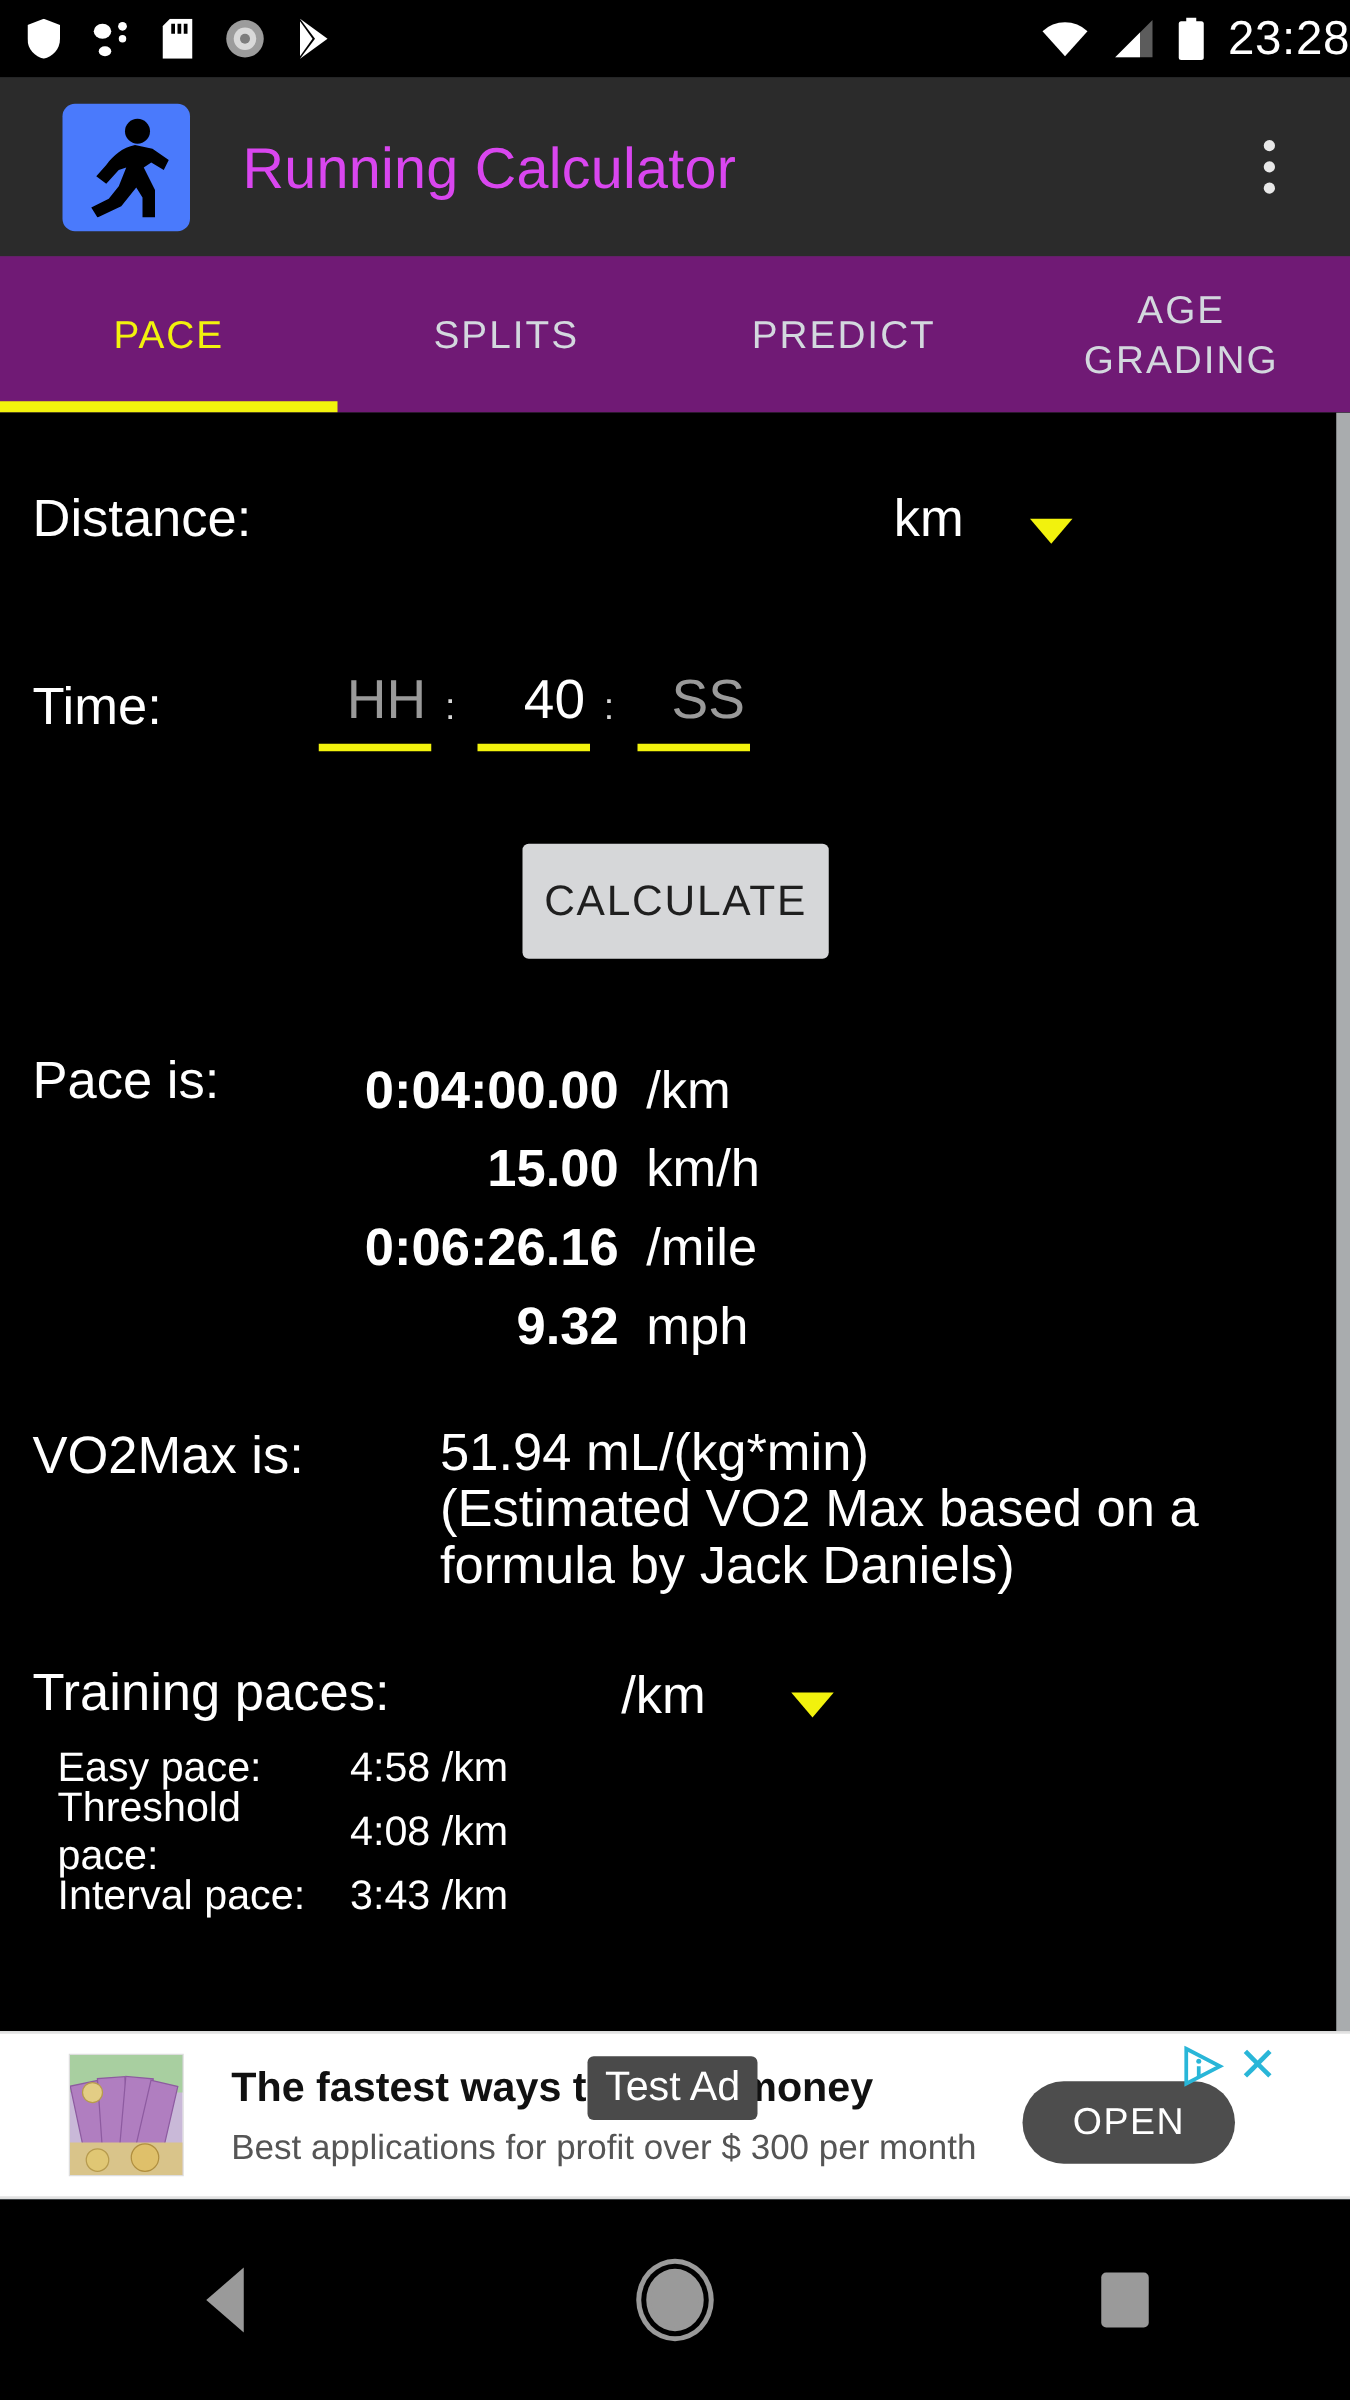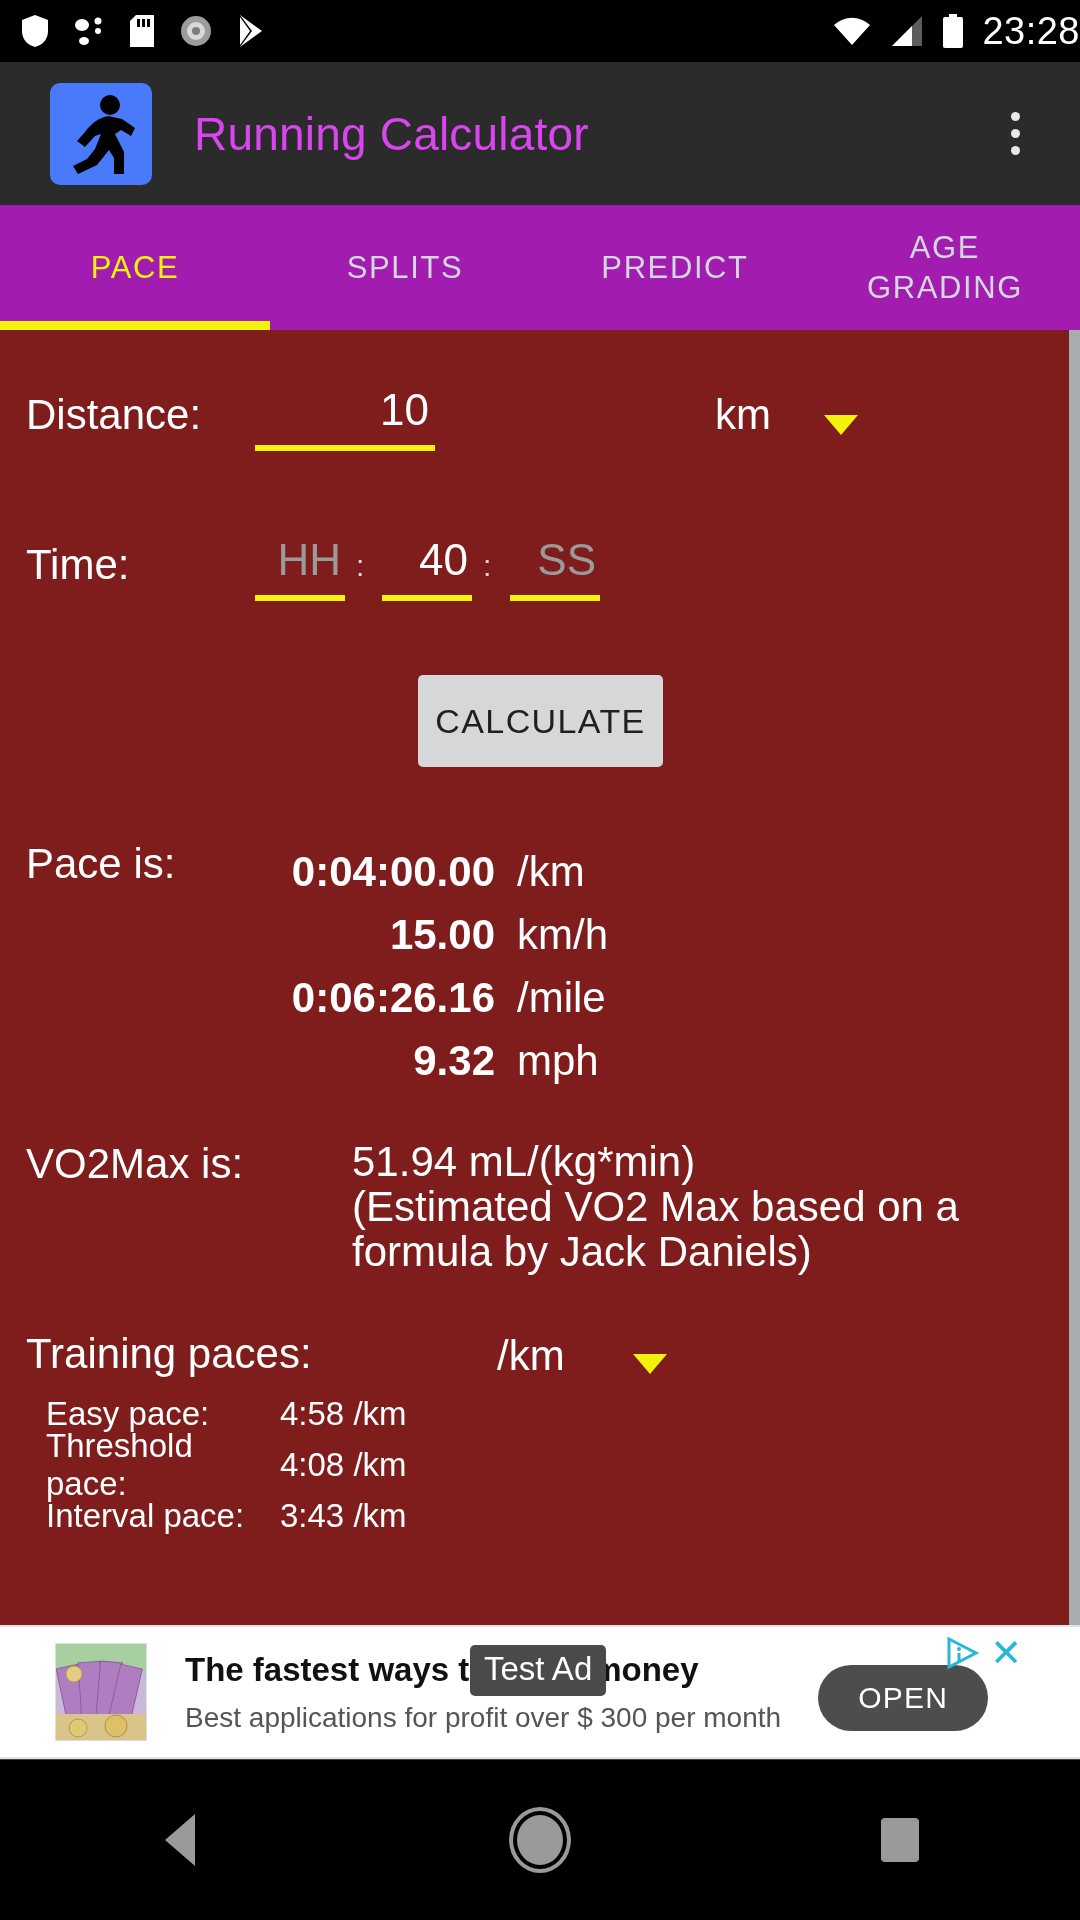--- a/index.html
+++ b/index.html
@@ -35,37 +35,37 @@
   .overflow-menu{
     margin-left:auto; margin-right:48px;
     display:flex; flex-direction:column; gap:8px; align-items:center;
     padding:12px;
   }
   .overflow-menu span{ width:9px; height:9px; border-radius:50%; background:#e8e8e8; display:block; }
 
   
   .tab-bar{
     position:absolute; top:205px; left:0; width:1080px; height:125px;
-    background:#a21caf; display:flex;
+    background:#701a75; display:flex;
   }
   .tab{
     flex:1; display:flex; align-items:center; justify-content:center;
     color:#d3d8de; font-size:31px; letter-spacing:1.6px; text-align:center;
     position:relative; line-height:1.28; padding:0 6px;
   }
   .tab.active{ color:#f2f20d; }
   .tab.active::after{
     content:""; position:absolute; left:0; right:0; bottom:0;
     height:9px; background:#f2f20d;
   }
 
   
   .content{
     position:absolute; top:330px; left:0; width:1080px; height:1295px;
-    background:#7f1d1d; overflow:hidden;
+    background:#000000; overflow:hidden;
   }
   .scroll-track{
     position:absolute; top:0; right:0; width:11px; height:100%;
     background:#a9acae;
   }
 
   .row-distance{ position:absolute; top:45px; left:0; width:1080px; height:110px; }
   .label{ color:#fff; font-size:42px; }
   .lbl-distance{ position:absolute; left:26px; top:16px; }
   .field-distance{
@@ -238,21 +238,20 @@
     <div class="tab">
         <span style="white-space:pre-line">AGE
 GRADING</span>
       </div>
   </div>
 
   <div class="content">
 
     <div class="row-distance">
       <div class="label lbl-distance">Distance:</div>
-      <div class="field-distance">10</div>
       <div class="unit-distance">km</div>
       <div class="caret caret-distance"></div>
     </div>
 
     <div class="row-time">
       <div class="label lbl-time">Time:</div>
       <div class="t-seg t-hh t-ph">HH</div>
       <div class="t-colon t-c1">:</div>
       <div class="t-seg t-mm t-val">40</div>
       <div class="t-colon t-c2">:</div>

